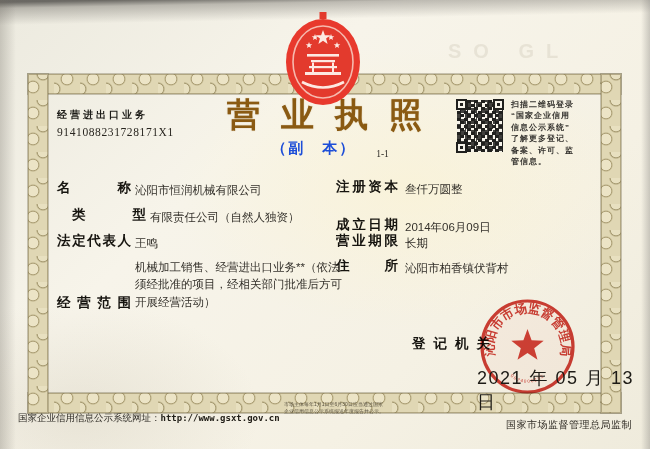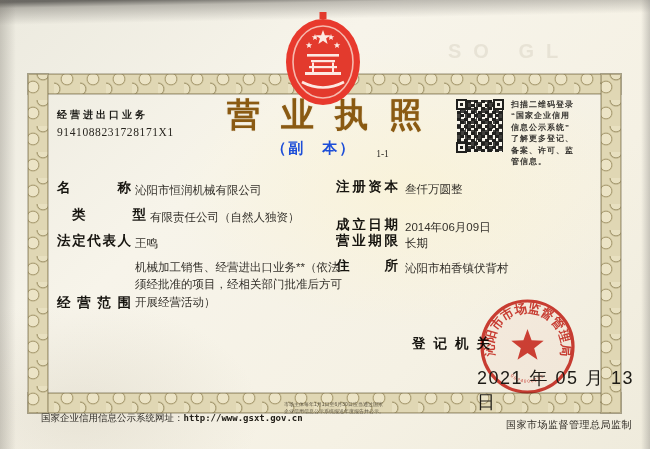--- a/index.html
+++ b/index.html
@@ -90,21 +90,21 @@
   .val-wrap{width:213px;}
 
   .registry{left:412px;top:337px;}
   .registry .lbl{width:78px;}
   .issue-date{position:absolute;left:477px;top:366px;font-size:18px;color:#1d1b16;
     letter-spacing:1.5px;font-weight:500;z-index:6;}
 
   .seal{position:absolute;left:478px;top:297px;width:99px;height:99px;z-index:5;
     mix-blend-mode:multiply;opacity:.92;}
 
-  .footer-left{position:absolute;left:41px;top:412px;font-size:9.5px;color:#2f2c26;}
+  .footer-left{position:absolute;left:18px;top:412px;font-size:9.5px;color:#2f2c26;}
   .footer-url{font-family:"DejaVu Sans Mono","Liberation Mono",monospace;font-weight:bold;font-size:9px;color:#232019;}
   .footer-note{position:absolute;left:284px;top:401px;width:140px;
     font-size:5px;line-height:6.5px;color:#5a5342;white-space:pre-line;}
   .footer-right{position:absolute;left:506px;top:418px;font-size:10px;color:#2e2a23;letter-spacing:.5px;}
 </style>
 </head>
 <body>
 
 <div id="page">
   <div class="paper"></div>

